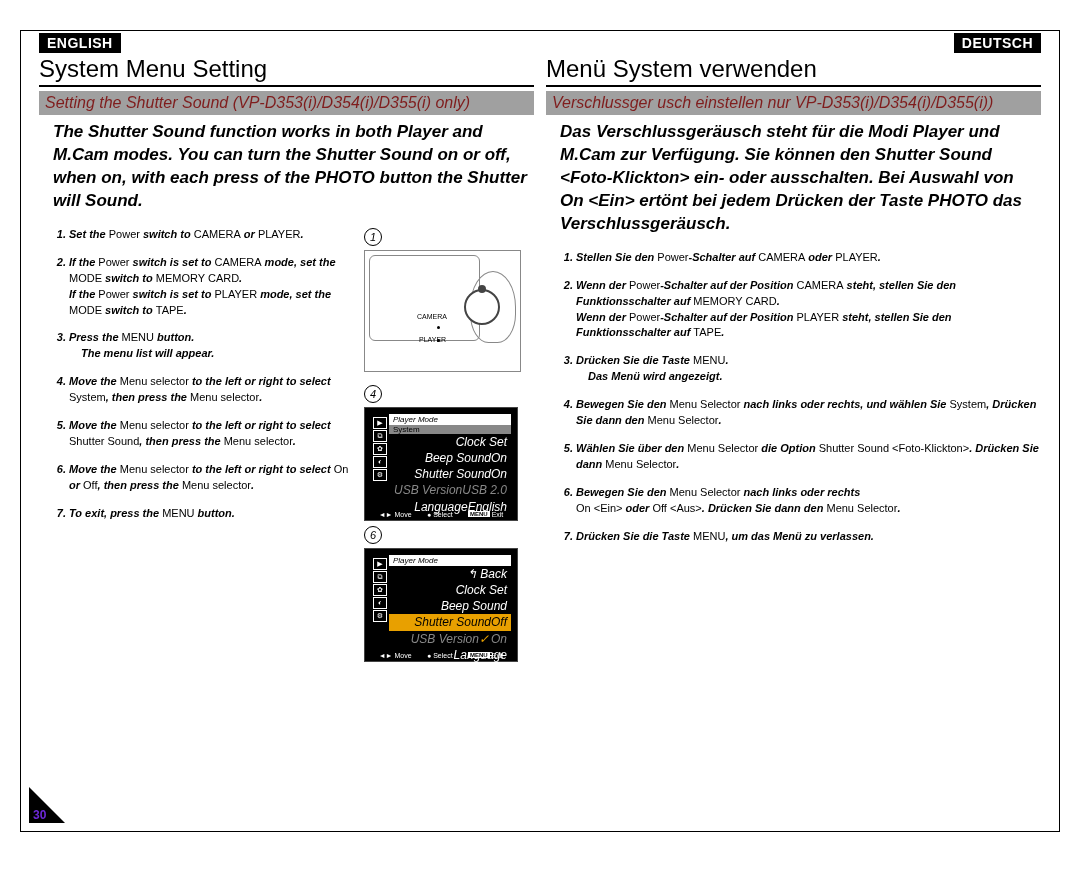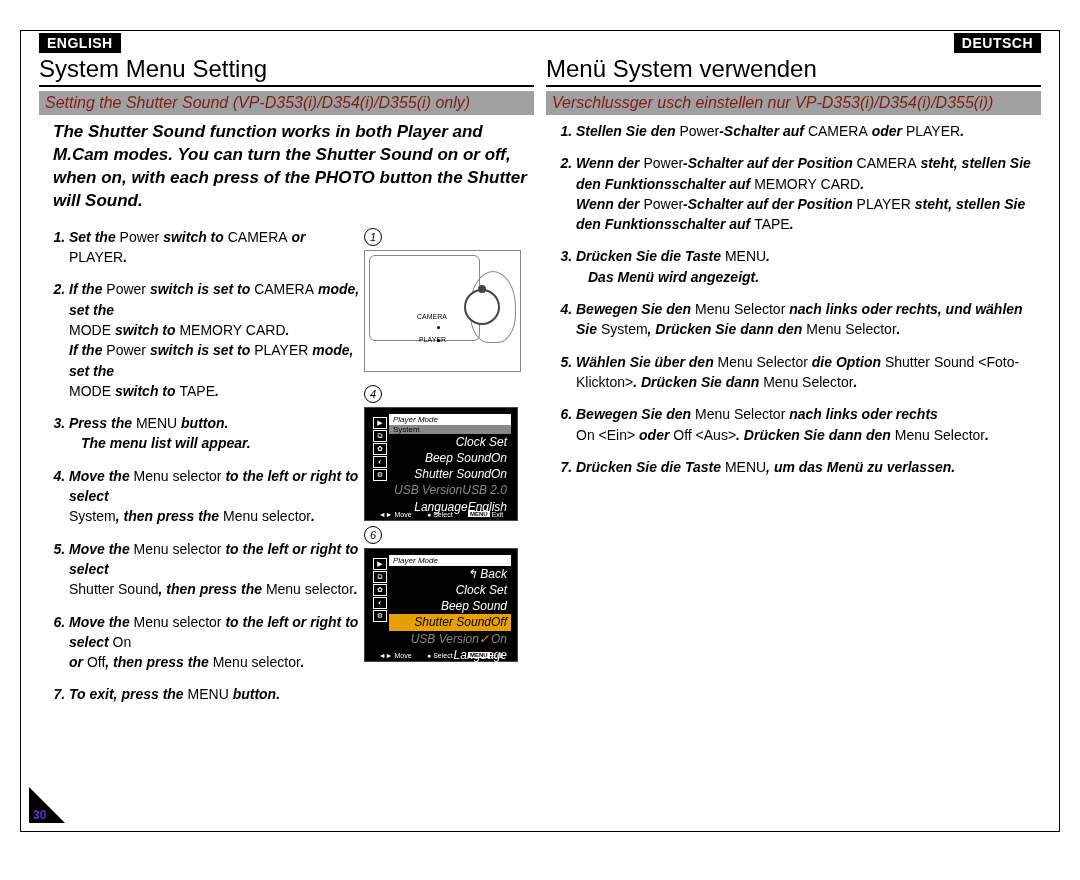--- a/index.html
+++ b/index.html
@@ -60,21 +60,21 @@
     margin-bottom: 6px;
   }
   .intro {
     font-style: italic;
     font-weight: bold;
     font-size: 17px;
     margin: 0 0 14px 14px;
     line-height: 1.35;
   }
   ol.steps {
-    font-size: 14px;
+    font-size: 11px;
     font-weight: bold;
     font-style: italic;
     padding-left: 30px;
     margin: 0;
     line-height: 1.45;
   }
   ol.steps li { margin-bottom: 12px; }
   ol.steps li span.plain { font-style: normal; font-weight: normal; }
   .sub { margin-left: 12px; display:block; }
   .left-body { display:flex; }
@@ -277,20 +277,21 @@
         <div class="page-num-txt">30</div>
       </div>
     </div>
 
     <div class="col">
       <div class="lang-row">
           <span class="lang-badge lang-right">DEUTSCH</span>
         </div>
       <h1 class="title">Menü System verwenden</h1>
       <div class="subtitle-bar">Verschlussger usch einstellen nur VP-D353(i)/D354(i)/D355(i))</div>
+      <div class="intro">Das Verschlussgeräusch steht für die Modi Player und M.Cam zur Verfügung. Sie können den Shutter Sound &lt;Foto-Klickton&gt; ein- oder ausschalten. Bei Auswahl von On &lt;Ein&gt; ertönt bei jedem Drücken der Taste PHOTO das Verschlussgeräusch.</div>
 
       <ol class="steps">
         <li><span>Stellen Sie den </span><span class="plain">Power</span><span>-Schalter auf </span><span class="plain">CAMERA</span><span> oder </span><span class="plain">PLAYER</span><span>.</span></li>
         <li>
           <span>Wenn der </span><span class="plain">Power</span><span>-Schalter auf der Position </span><span class="plain">CAMERA</span><span> steht, stellen Sie den Funktionsschalter auf </span><span class="plain">MEMORY CARD</span><span>.</span><br>
           <span>Wenn der </span><span class="plain">Power</span><span>-Schalter auf der Position </span><span class="plain">PLAYER</span><span> steht, stellen Sie den Funktionsschalter auf </span><span class="plain">TAPE</span><span>.</span>
         </li>
         <li><span>Drücken Sie die Taste </span><span class="plain">MENU</span><span>.</span><span class="sub">Das Menü wird angezeigt.</span></li>
         <li><span>Bewegen Sie den </span><span class="plain">Menu Selector</span><span> nach links oder rechts, und wählen Sie </span><span class="plain">System</span><span>, Drücken Sie dann den </span><span class="plain">Menu Selector</span><span>.</span></li>
         <li><span>Wählen Sie über den </span><span class="plain">Menu Selector</span><span> die Option </span><span class="plain">Shutter Sound &lt;Foto-Klickton&gt;</span><span>. Drücken Sie dann </span><span class="plain">Menu Selector</span><span>.</span></li>

